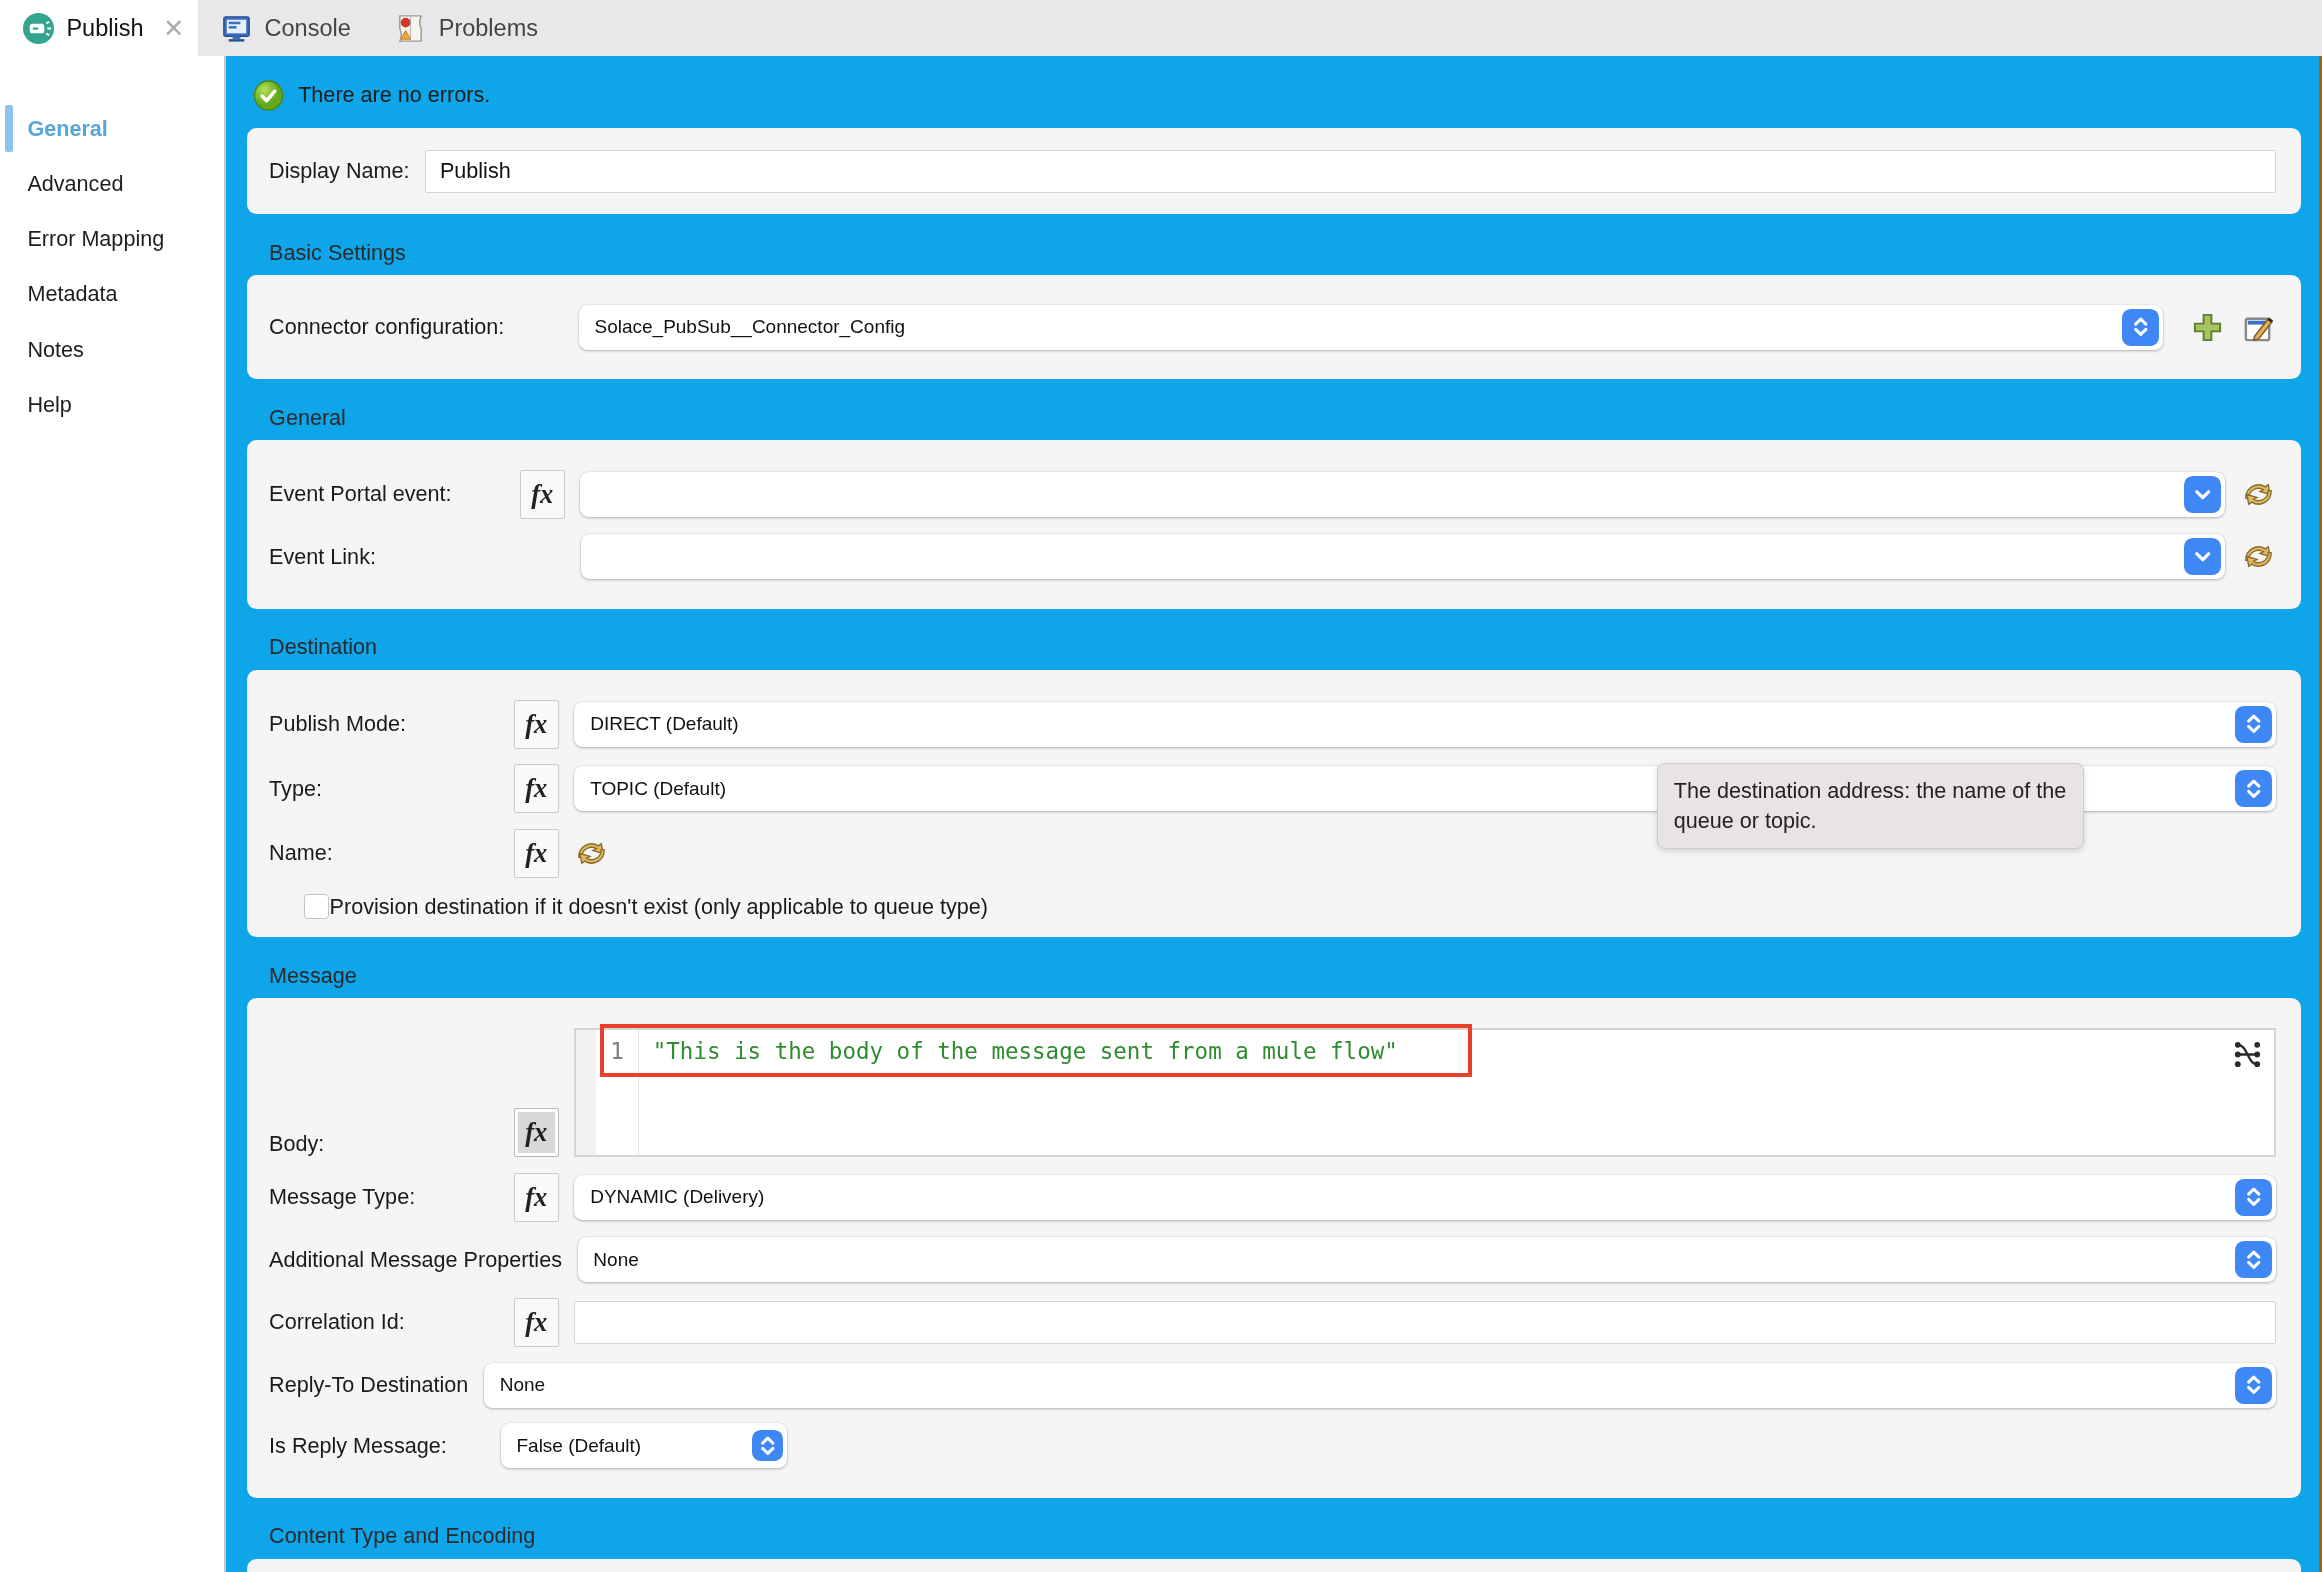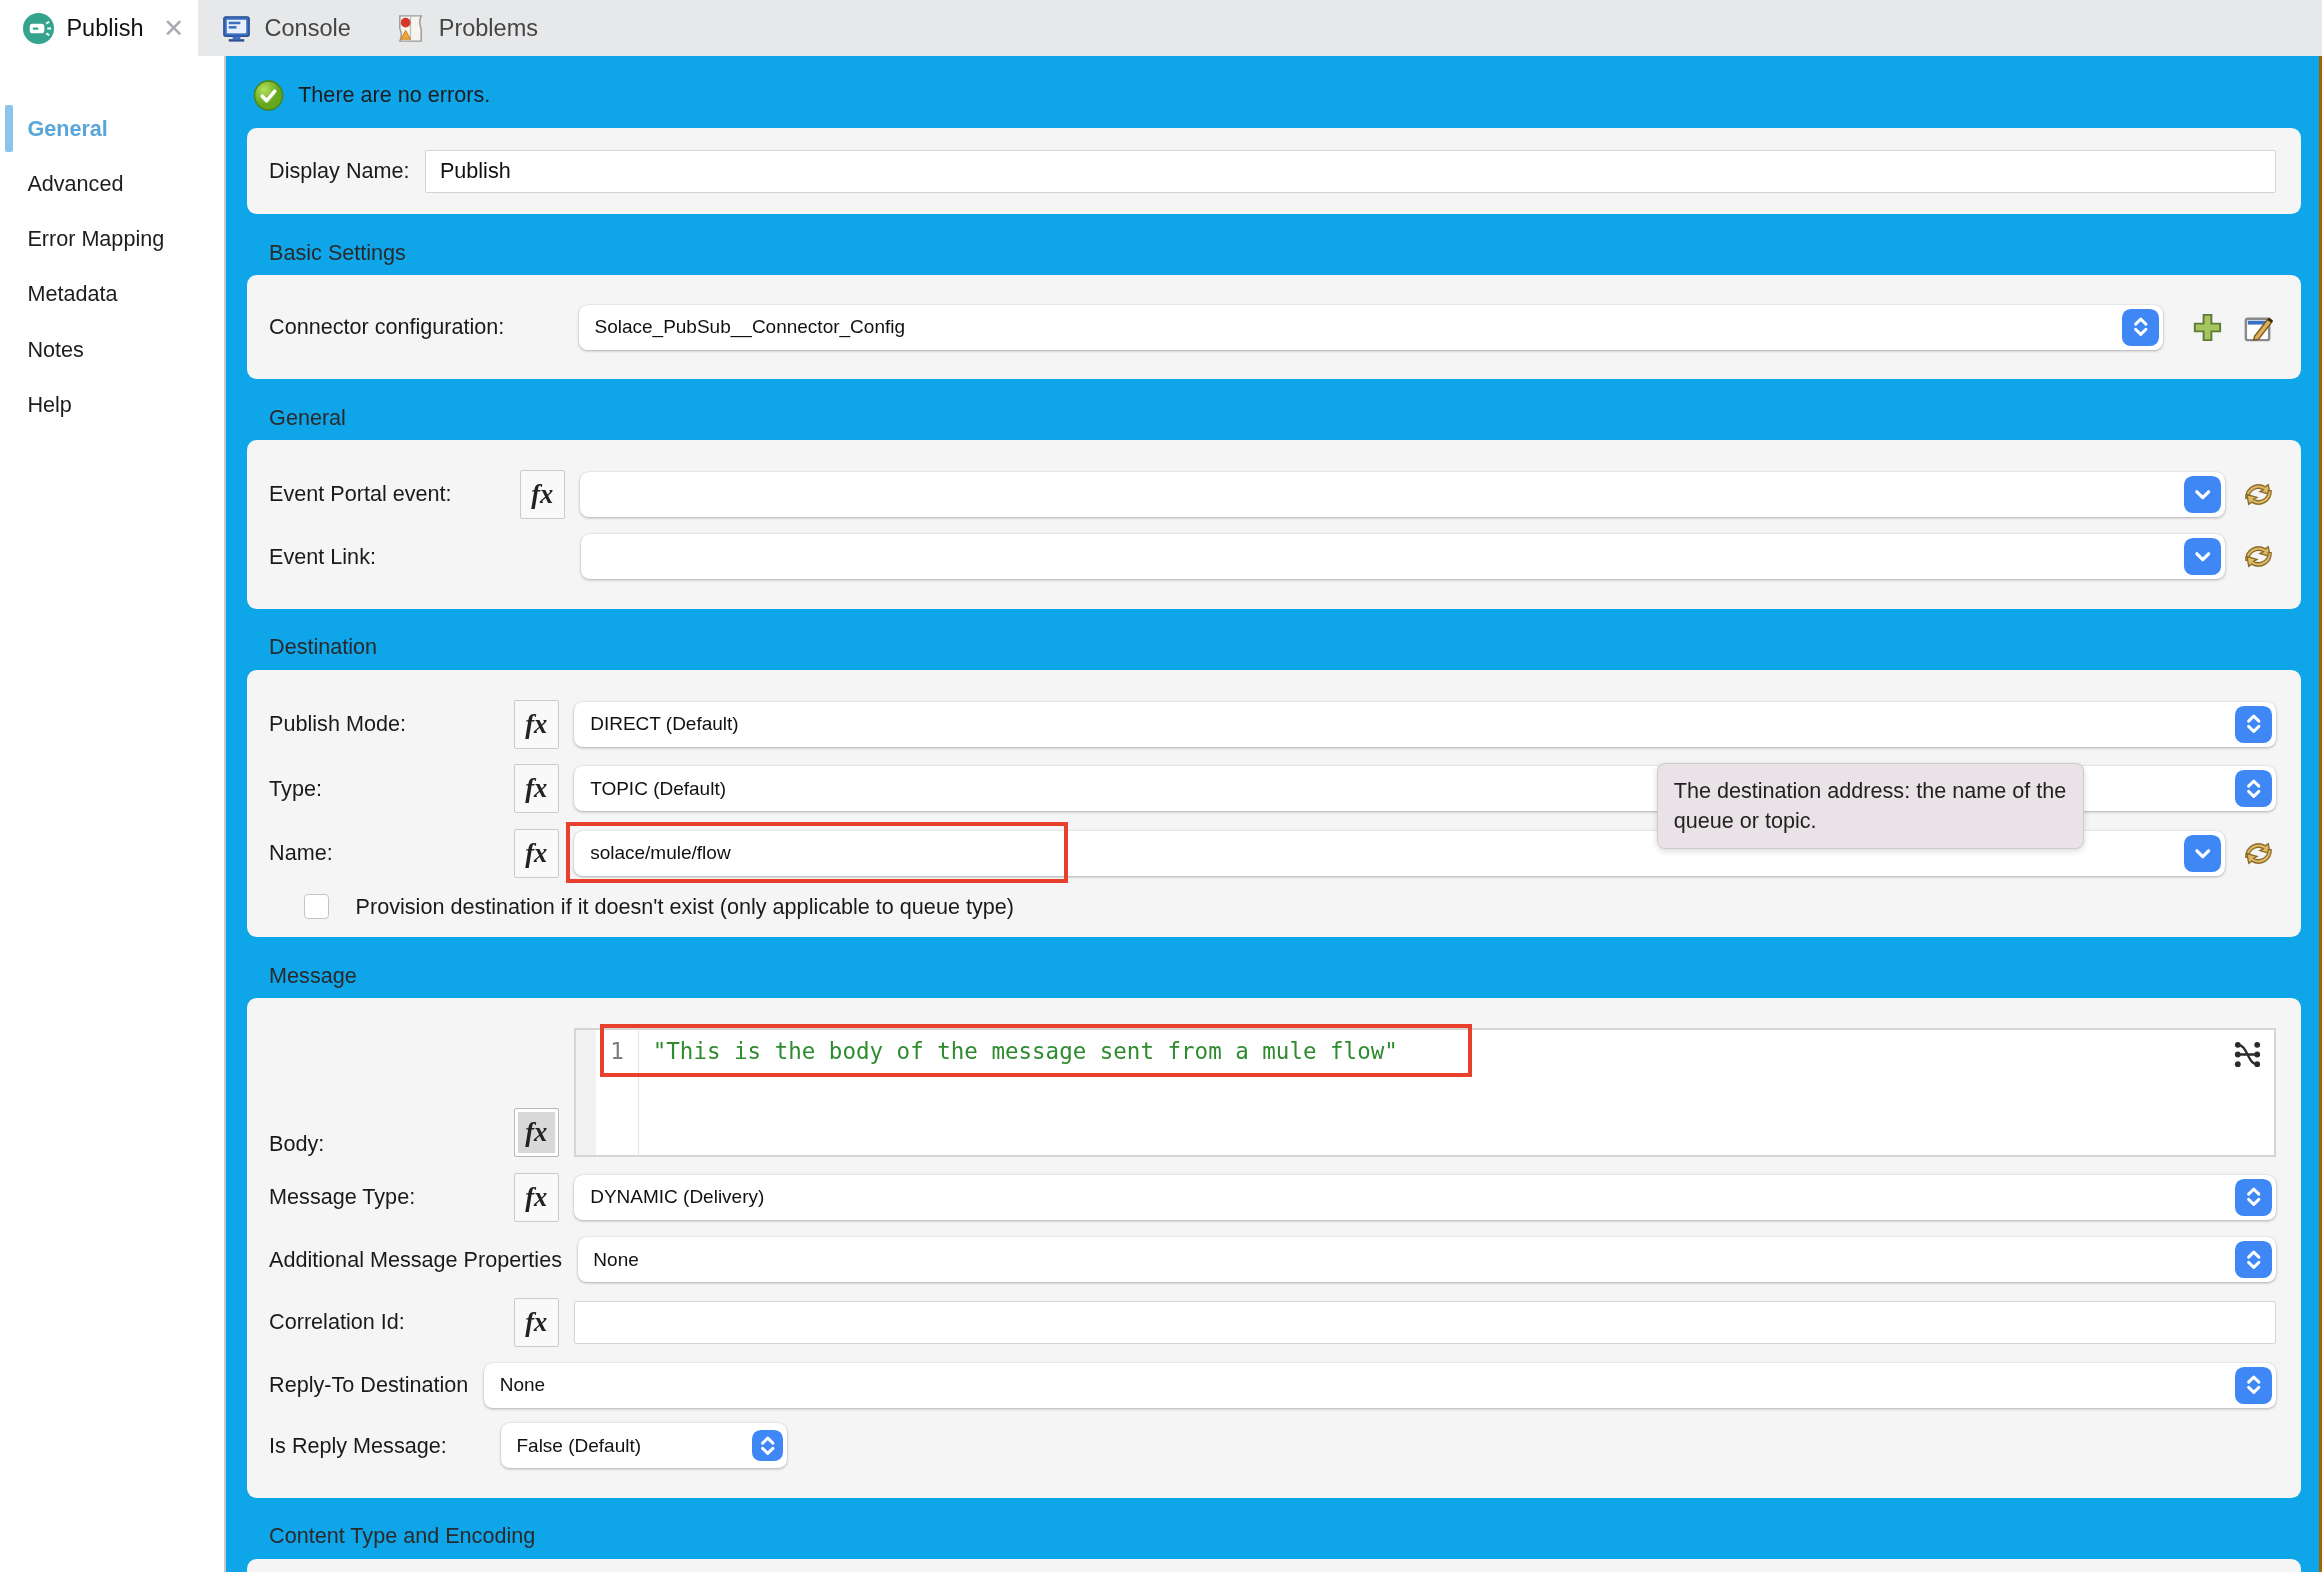--- a/index.html
+++ b/index.html
@@ -53,21 +53,21 @@
   .ed-code { flex:1; font-family:"DejaVu Sans Mono", monospace; font-size:22.5px; color:#2e8b2e; padding:7.8px 0 0 13.7px; white-space:pre; }
   .dw-icon { position:absolute; right:9.8px; top:7.8px; width:33px; height:33px; }
 
   
   .red-box { position:absolute; border:4.9px solid #e8402c; pointer-events:none; z-index:5; }
   .name-red { left:-8.8px; top:-8.8px; width:502px; height:61px; }
   .body-red { left:23.5px; top:-5.9px; width:872px; height:53px; }
 
   .tooltip { position:absolute; left:1657px; top:763px; width:427px; background:#e9e2e7; border:1px solid #cfc8cd; box-shadow:0 2px 5.9px rgba(0,0,0,.15); font-size:21.6px; color:#222; line-height:1.4; padding:11.8px 15.7px; z-index:10; border-radius:8px; }
 
-  .check-row { margin:11.8px 0 3.9px 35px; display:flex; align-items:center; gap:27px; }
+  .check-row { margin:11.8px 0 3.9px 35px; display:flex; align-items:center; gap:1px; }
   .checkbox { width:24.5px; height:24.5px; background:#fff; border:1px solid #c3c3c3; border-radius:3.9px; flex:none; }
 </style>
 </head>
 <body>
 
 <div class="tabbar">
   <div class="tab active">
     <span class="tab-icon">
       <svg viewBox="0 0 34 34">
           <circle cx="17" cy="17" r="16" fill="#35a48e"></circle>
@@ -230,29 +230,20 @@
           <span class="stepper">
               <svg viewBox="0 0 16 16">
                 <path d="M4.5 6.2 L8 2.8 L11.5 6.2 M4.5 9.8 L8 13.2 L11.5 9.8" stroke="#fff" stroke-width="2" fill="none" stroke-linecap="round" stroke-linejoin="round"></path>
               </svg>
             </span>
         </div>
       </div>
       <div class="row">
         <span class="row-label lbl-234">Name:</span>
         <span class="fx-btn">fx</span>
-        <div class="select-pill" style="position:relative;">
-          <span class="red-box name-red"></span>
-          <span class="pill-text">solace/mule/flow</span>
-          <span class="stepper">
-              <svg viewBox="0 0 16 16">
-                <path d="M4 6 L8 10 L12 6" stroke="#fff" stroke-width="2.2" fill="none" stroke-linecap="round" stroke-linejoin="round"></path>
-              </svg>
-            </span>
-        </div>
         <span class="icon-btn">
           <svg viewBox="0 0 36 36">
               <path d="M8 22 a10 10 0 0 1 15 -9 l-3.5 2 L30 18 28 8 l-3 2.2 A13 13 0 0 0 5 22 z" fill="#dfb964" stroke="#8a6c2a" stroke-width="1.4"></path>
               <path d="M28 14 a10 10 0 0 1 -15 9 l3.5 -2 L6 18 8 28 l3 -2.2 A13 13 0 0 0 31 14 z" fill="#dfb964" stroke="#8a6c2a" stroke-width="1.4"></path>
             </svg>
         </span>
       </div>
       <div class="check-row">
         <span class="checkbox"></span>
         <span class="row-label">Provision destination if it doesn't exist (only applicable to queue type)</span>

